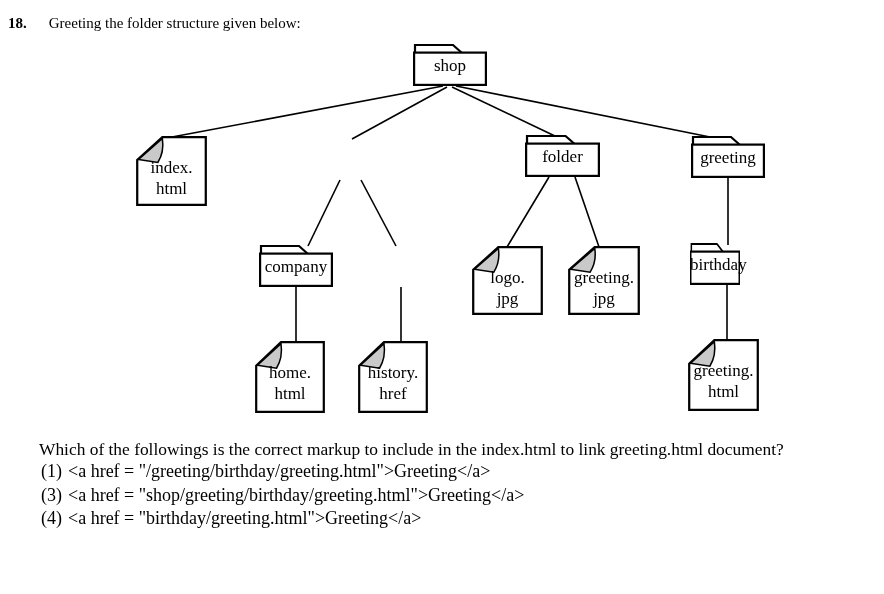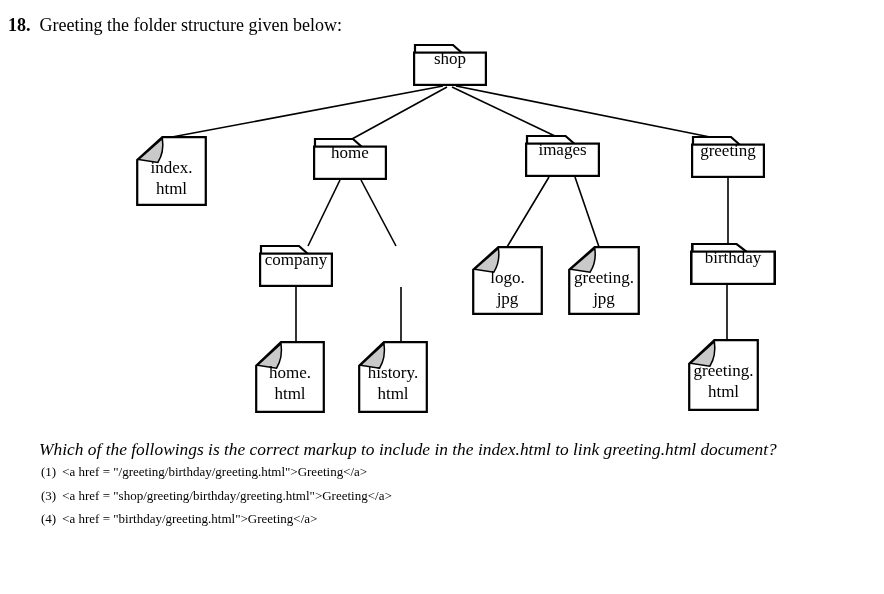--- a/index.html
+++ b/index.html
@@ -1,34 +1,34 @@
 <!DOCTYPE html>
 <html><head>
 <meta charset="utf-8">
 <style>
   html,body{margin:0;padding:0;background:#fff;}
   .page{
     position:relative;width:884px;height:594px;background:#ffffff;
     font-family:"Liberation Serif","DejaVu Serif",serif;color:#000;overflow:hidden;
   }
-  .heading{position:absolute;left:8px;top:15px;display:flex;gap:9px;font-size:18px;white-space:nowrap;}
+  .heading{position:absolute;left:8px;top:15px;display:flex;gap:22px;font-size:15px;white-space:nowrap;}
   .qnum{font-weight:bold;}
   .tree{position:absolute;left:0;top:0;width:884px;height:430px;}
   .lines{position:absolute;left:0;top:0;width:884px;height:594px;}
   .lines line{stroke:#000;stroke-width:1.6;}
   .node{position:absolute;}
   .node svg{position:absolute;left:0;top:0;width:100%;height:100%;}
   .node .label{
     position:absolute;z-index:2;left:0;right:0;text-align:center;
     font-size:17px;line-height:21px;white-space:pre-line;
   }
-  .folder .label{top:5px;}
+  .folder .label{top:12px;}
   .file .label{top:21px;text-align:center;}
-  .prompt{position:absolute;left:39px;top:439px;font-size:17.4px;white-space:nowrap;font-style:italic;}
-  .options{position:absolute;left:41px;top:460px;font-size:13px;}
+  .prompt{position:absolute;left:39px;top:439px;font-size:17.4px;white-space:nowrap;}
+  .options{position:absolute;left:41px;top:460px;font-size:18px;}
   .option{height:23.6px;line-height:23.6px;white-space:nowrap;}
   .option .olabel{margin-right:6px;}
 </style>
 </head>
 <body>
 
 <div class="page">
 
   <div class="heading">
     <span class="qnum">18.</span>
@@ -53,54 +53,47 @@
     </svg>
 
     <div class="node folder" style="left:413px;top:43px;width:74px;height:43px">
       <svg viewBox="0 0 74 43" preserveAspectRatio="none">
         <path d="M2,10 L2,2 L40,2 L49,10" fill="#fff" stroke="#000" stroke-width="2.2"></path>
         <rect x="1.1" y="9.6" width="71.8" height="32.3" fill="#fff" stroke="#000" stroke-width="2.2"></rect>
       </svg>
       <span class="label">shop</span>
     </div>
 
-    <div class="node folder" style="left:313px;top:137px;width:74px;height:43px">
-      <svg viewBox="0 0 74 43" preserveAspectRatio="none">
-        <path d="M2,10 L2,2 L40,2 L49,10" fill="#fff" stroke="#000" stroke-width="2.2"></path>
-        <rect x="1.1" y="9.6" width="71.8" height="32.3" fill="#fff" stroke="#000" stroke-width="2.2"></rect>
-      </svg>
-      <span class="label">home</span>
-    </div>
 
     <div class="node folder" style="left:525px;top:134px;width:75px;height:43px">
       <svg viewBox="0 0 74 43" preserveAspectRatio="none">
         <path d="M2,10 L2,2 L40,2 L49,10" fill="#fff" stroke="#000" stroke-width="2.2"></path>
         <rect x="1.1" y="9.6" width="71.8" height="32.3" fill="#fff" stroke="#000" stroke-width="2.2"></rect>
       </svg>
-      <span class="label">images</span>
+      <span class="label">folder</span>
     </div>
 
     <div class="node folder" style="left:691px;top:135px;width:74px;height:43px">
       <svg viewBox="0 0 74 43" preserveAspectRatio="none">
         <path d="M2,10 L2,2 L40,2 L49,10" fill="#fff" stroke="#000" stroke-width="2.2"></path>
         <rect x="1.1" y="9.6" width="71.8" height="32.3" fill="#fff" stroke="#000" stroke-width="2.2"></rect>
       </svg>
       <span class="label">greeting</span>
     </div>
 
     <div class="node folder" style="left:259px;top:244px;width:74px;height:43px">
       <svg viewBox="0 0 74 43" preserveAspectRatio="none">
         <path d="M2,10 L2,2 L40,2 L49,10" fill="#fff" stroke="#000" stroke-width="2.2"></path>
         <rect x="1.1" y="9.6" width="71.8" height="32.3" fill="#fff" stroke="#000" stroke-width="2.2"></rect>
       </svg>
       <span class="label">company</span>
     </div>
 
 
-    <div class="node folder" style="left:690px;top:242px;width:86px;height:43px">
+    <div class="node folder" style="left:690px;top:242px;width:50px;height:43px">
       <svg viewBox="0 0 74 43" preserveAspectRatio="none">
         <path d="M2,10 L2,2 L40,2 L49,10" fill="#fff" stroke="#000" stroke-width="2.2"></path>
         <rect x="1.1" y="9.6" width="71.8" height="32.3" fill="#fff" stroke="#000" stroke-width="2.2"></rect>
       </svg>
       <span class="label">birthday</span>
     </div>
 
     <div class="node file" style="left:136px;top:136px;width:71px;height:70px">
       <svg viewBox="0 0 70 70" preserveAspectRatio="none">
         <path d="M26,1.2 L68.8,1.2 L68.8,68.8 L1.2,68.8 L1.2,24 Z" fill="#fff" stroke="#000" stroke-width="2.2"></path>
@@ -136,21 +129,21 @@
       <span class="label">home.
 html</span>
     </div>
 
     <div class="node file" style="left:358px;top:341px;width:70px;height:72px">
       <svg viewBox="0 0 70 70" preserveAspectRatio="none">
         <path d="M26,1.2 L68.8,1.2 L68.8,68.8 L1.2,68.8 L1.2,24 Z" fill="#fff" stroke="#000" stroke-width="2.2"></path>
         <path d="M2.5,23.5 L26,2.5 Q28,16 21.5,26.5 Z" fill="#c9c9c9" stroke="#000" stroke-width="1.5"></path>
       </svg>
       <span class="label">history.
-html</span>
+href</span>
     </div>
 
     <div class="node file" style="left:688px;top:339px;width:71px;height:72px">
       <svg viewBox="0 0 70 70" preserveAspectRatio="none">
         <path d="M26,1.2 L68.8,1.2 L68.8,68.8 L1.2,68.8 L1.2,24 Z" fill="#fff" stroke="#000" stroke-width="2.2"></path>
         <path d="M2.5,23.5 L26,2.5 Q28,16 21.5,26.5 Z" fill="#c9c9c9" stroke="#000" stroke-width="1.5"></path>
       </svg>
       <span class="label">greeting.
 html</span>
     </div>

